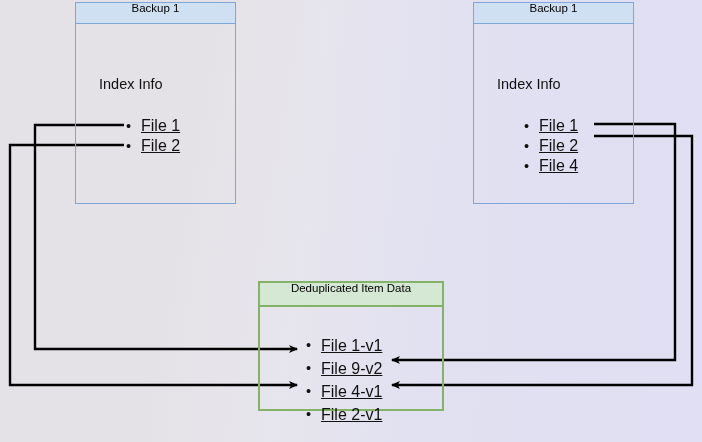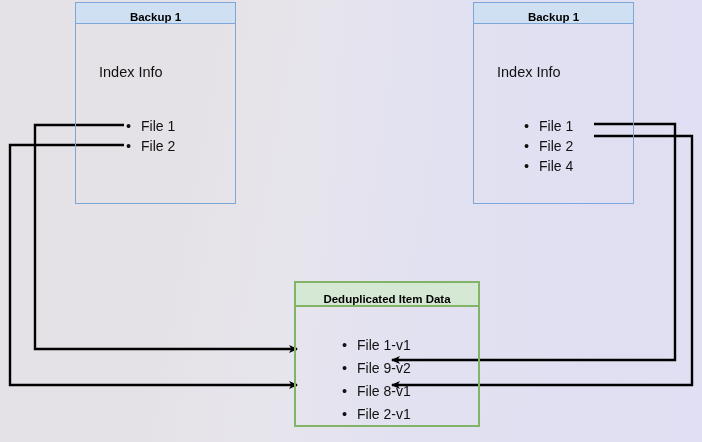--- a/index.html
+++ b/index.html
@@ -38,25 +38,25 @@
   }
   .node {
     position: absolute;
     box-sizing: border-box;
   }
   .node .node-header {
     box-sizing: border-box;
     width: 100%;
     text-align: center;
     font-size: 11.5px;
-    font-weight: bold;
+    font-weight: normal;
     color: #000000;
     line-height: 1;
     display: flex;
-    align-items: flex-end;
+    align-items: flex-start;
     justify-content: center;
   }
   .node .node-body {
     box-sizing: border-box;
     width: 100%;
     position: relative;
   }
   
   .node.blue {
     border: 1px solid #7ea6d9;
@@ -83,35 +83,37 @@
   }
   .node.green .node-body {
     background: transparent;
     height: calc(100% - 24px);
   }
   .index-label {
     position: absolute;
     font-size: 14.5px;
     color: #111111;
     white-space: nowrap;
+    margin-top: 12px;
   }
   .file-list {
     position: absolute;
     margin: 0;
     padding: 0;
     list-style: none;
   }
   .file-list li {
-    font-size: 14px;
+    font-size: 16px;
     color: #111111;
     line-height: 20px;
     height: 20px;
     white-space: nowrap;
     position: relative;
     padding-left: 15px;
+    text-decoration: underline;
   }
   .file-list li::before {
     content: "\2022";
     position: absolute;
     left: 0;
     top: 0;
     font-size: 14.5px;
     line-height: 20px;
     color: #111111;
   }
@@ -169,27 +171,27 @@
     <div class="node-body">
       <div class="index-label" style="left:23px; top:40px;">Index Info</div>
       <ul class="file-list" style="left:50px; top:92px;">
         <li>File 1</li>
         <li>File 2</li>
         <li>File 4</li>
       </ul>
     </div>
   </div>
 
-  <div class="node green" style="left:258px; top:281px; width:186px; height:146px;margin-left:36px;">
+  <div class="node green" style="left:258px; top:281px; width:186px; height:130px;">
     <div class="node-header">
       <span>Deduplicated Item Data</span>
     </div>
     <div class="node-body">
       <ul class="file-list wide" style="left:46px; top:27px;">
         <li>File 1-v1</li>
         <li>File 9-v2</li>
-        <li>File 8-v1</li>
+        <li>File 4-v1</li>
         <li>File 2-v1</li>
       </ul>
     </div>
   </div>
 
 </div>
 
 </body></html>

